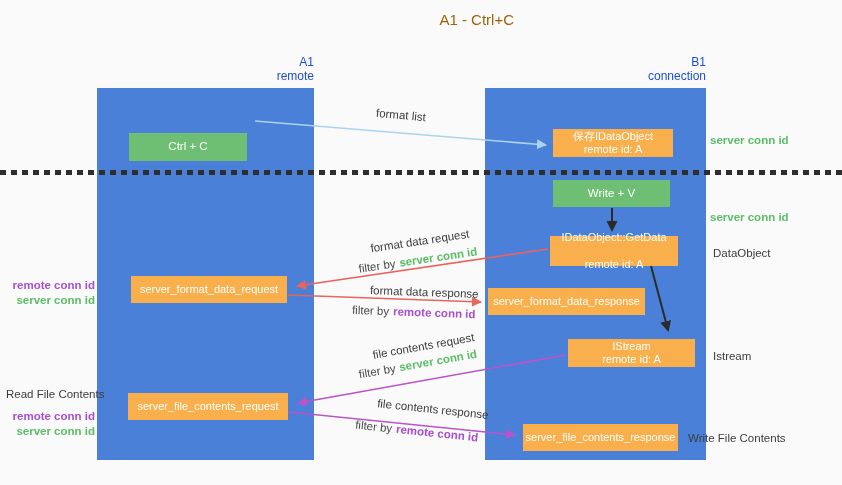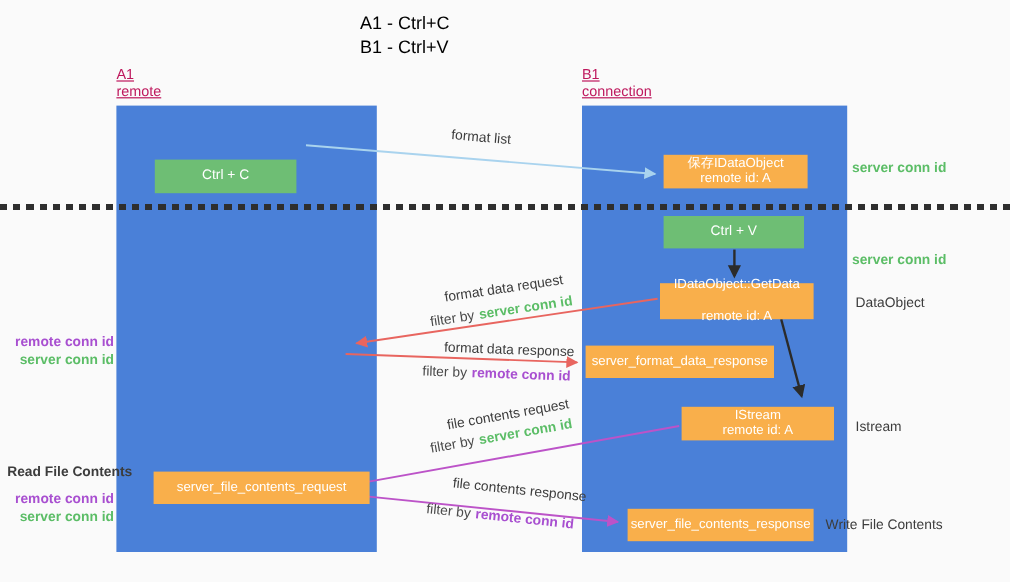--- a/index.html
+++ b/index.html
@@ -4,23 +4,23 @@
 <style>
   html,body { margin:0; padding:0; background:#fafafa; }
   .canvas {
     position:relative; width:842px; height:485px; overflow:hidden;
     background:#fafafa;
     font-family:"Liberation Sans", sans-serif;
     color:#3a3a3a;
   }
   .title {
     position:absolute; left:300px; top:10px; width:214px;
-    text-align:left; font-size:15px; line-height:20px; color:#000000;
+    text-align:right; font-size:15px; line-height:20px; color:#a16207;
   }
-  .col-header { position:absolute; text-align:left; font-size:12px; line-height:14px; color:#be185d;text-decoration:underline; }
+  .col-header { position:absolute; text-align:right; font-size:12px; line-height:14px; color:#1d4ed8; }
   .col-header.left  { left:97px;  top:55px; width:217px; }
   .col-header.right { left:485px; top:55px; width:221px; }
 
   .panel { position:absolute; top:88px; height:372px; background:#4a80d8; z-index:1; }
   .panel.left  { left:97px;  width:217px; }
   .panel.right { left:485px; width:221px; }
 
   .dashed-line {
     position:absolute; left:0; top:170px; width:842px; height:5px; z-index:3;
     background:repeating-linear-gradient(90deg,#2e2e2e 0 6px, transparent 6px 11px);
@@ -45,21 +45,20 @@
   .side.pair { font-weight:bold; text-align:right; width:85px; }
   .side.plain { color:#3c3c3c; }
 </style>
 </head>
 <body>
 
 <div class="canvas">
 
   <div class="title">
     <div>A1 - Ctrl+C</div>
-    <div>B1 - Ctrl+V</div>
   </div>
 
   <div class="col-header left">
     <div>A1</div>
     <div>remote</div>
   </div>
   <div class="col-header right">
     <div>B1</div>
     <div>connection</div>
   </div>
@@ -96,39 +95,42 @@
   <div class="node green" style="left:129px; top:104px; width:118px; height:28px;margin-top:29px;">
     <div>Ctrl + C</div>
   </div>
 
   <div class="node orange" style="left:553px; top:129px; width:120px; height:28px; font-size:11px;">
     <div>保存IDataObject</div>
     <div>remote id: A</div>
   </div>
 
   <div class="node green" style="left:553px; top:180px; width:117px; height:27px;">
-    <div>Ctrl + V</div>
+    <div>Write + V</div>
   </div>
 
   <div class="node orange" style="left:550px; top:236px; width:128px; height:30px; font-size:11px;gap:13px;">
     <div>IDataObject::GetData</div>
     <div>remote id: A</div>
   </div>
 
+  <div class="node orange" style="left:131px; top:276px; width:156px; height:27px; font-size:11px;">
+    <div>server_format_data_request</div>
+  </div>
 
   <div class="node orange" style="left:488px; top:288px; width:157px; height:27px; font-size:11px;">
     <div>server_format_data_response</div>
   </div>
 
   <div class="node orange" style="left:568px; top:339px; width:127px; height:28px; font-size:11px;">
     <div>IStream</div>
     <div>remote id: A</div>
   </div>
 
-  <div class="node orange" style="left:128px; top:393px; width:180px; height:27px; font-size:11px;">
+  <div class="node orange" style="left:128px; top:393px; width:160px; height:27px; font-size:11px;">
     <div>server_file_contents_request</div>
   </div>
 
   <div class="node orange" style="left:523px; top:424px; width:155px; height:27px; font-size:11px;">
     <div>server_file_contents_response</div>
   </div>
 
   <div class="alabel" style="left:376px; top:109px; transform:rotate(5deg);">format list</div>
 
   <div class="alabel" style="left:370px; top:235px; transform:rotate(-8.5deg);">format data request</div>
@@ -148,21 +150,21 @@
 
   <div class="alabel" style="left:377px; top:403px; transform:rotate(6deg);">file contents response</div>
   <div class="alabel" style="left:355px; top:425px; transform:rotate(6deg);">
     <span class="filter-word">filter by</span><span class="purple-t">remote conn id</span>
   </div>
 
   <div class="side pair" style="left:10px; top:278px;">
     <div class="purple-t">remote conn id</div>
     <div class="green-t">server conn id</div>
   </div>
-  <div class="side plain" style="left:6px; top:387px;font-weight:bold;">Read File Contents</div>
+  <div class="side plain" style="left:6px; top:387px;">Read File Contents</div>
   <div class="side pair" style="left:10px; top:409px;">
     <div class="purple-t">remote conn id</div>
     <div class="green-t">server conn id</div>
   </div>
 
   <div class="side green-t" style="left:710px; top:133px;">server conn id</div>
   <div class="side green-t" style="left:710px; top:210px;">server conn id</div>
   <div class="side plain" style="left:713px; top:246px;">DataObject</div>
   <div class="side plain" style="left:713px; top:349px;">Istream</div>
   <div class="side plain" style="left:688px; top:431px;">Write File Contents</div>

